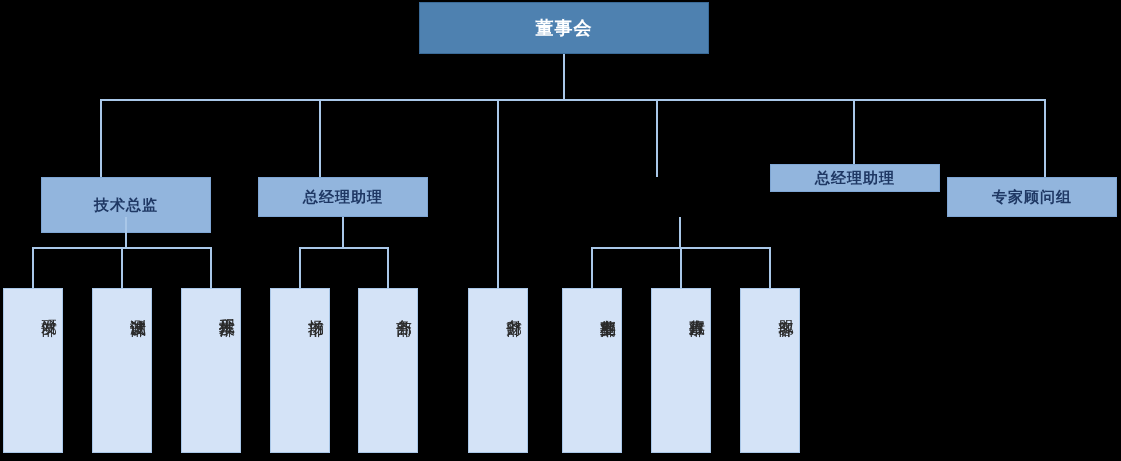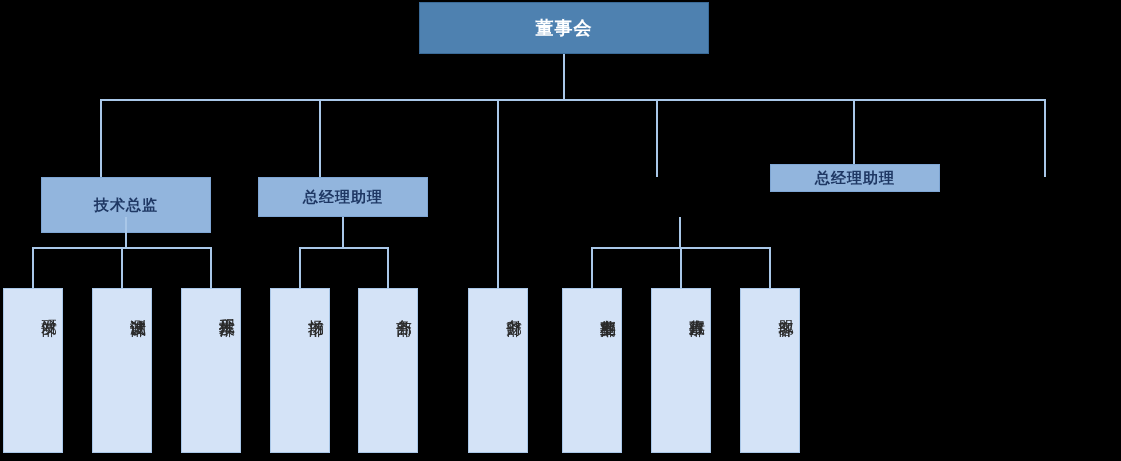--- a/index.html
+++ b/index.html
@@ -99,20 +99,23 @@
 
   <div class="node lvl2" style="left:41px; top:177px; width:170px; height:56px;">
     <span>技术总监</span>
   </div>
   <div class="node lvl2" style="left:258px; top:177px; width:170px; height:40px;">
     <span>总经理助理</span>
   </div>
   <div class="node lvl2" style="left:770px; top:164px; width:170px; height:28px;">
     <span>总经理助理</span>
   </div>
+  <div class="node lvl2" style="left:947px; top:177px; width:170px; height:40px;">
+    <span>专家顾问组</span>
+  </div>
 
   <div class="conn v" style="left:125px; top:217px; height:31px;"></div>
   <div class="conn h" style="left:32px; top:247px; width:180px;"></div>
   <div class="conn v" style="left:32px; top:247px; height:41px;"></div>
   <div class="conn v" style="left:121px; top:247px; height:41px;"></div>
   <div class="conn v" style="left:210px; top:247px; height:41px;"></div>
 
   <div class="conn v" style="left:342px; top:217px; height:31px;"></div>
   <div class="conn h" style="left:299px; top:247px; width:89px;"></div>
   <div class="conn v" style="left:299px; top:247px; height:41px;"></div>

